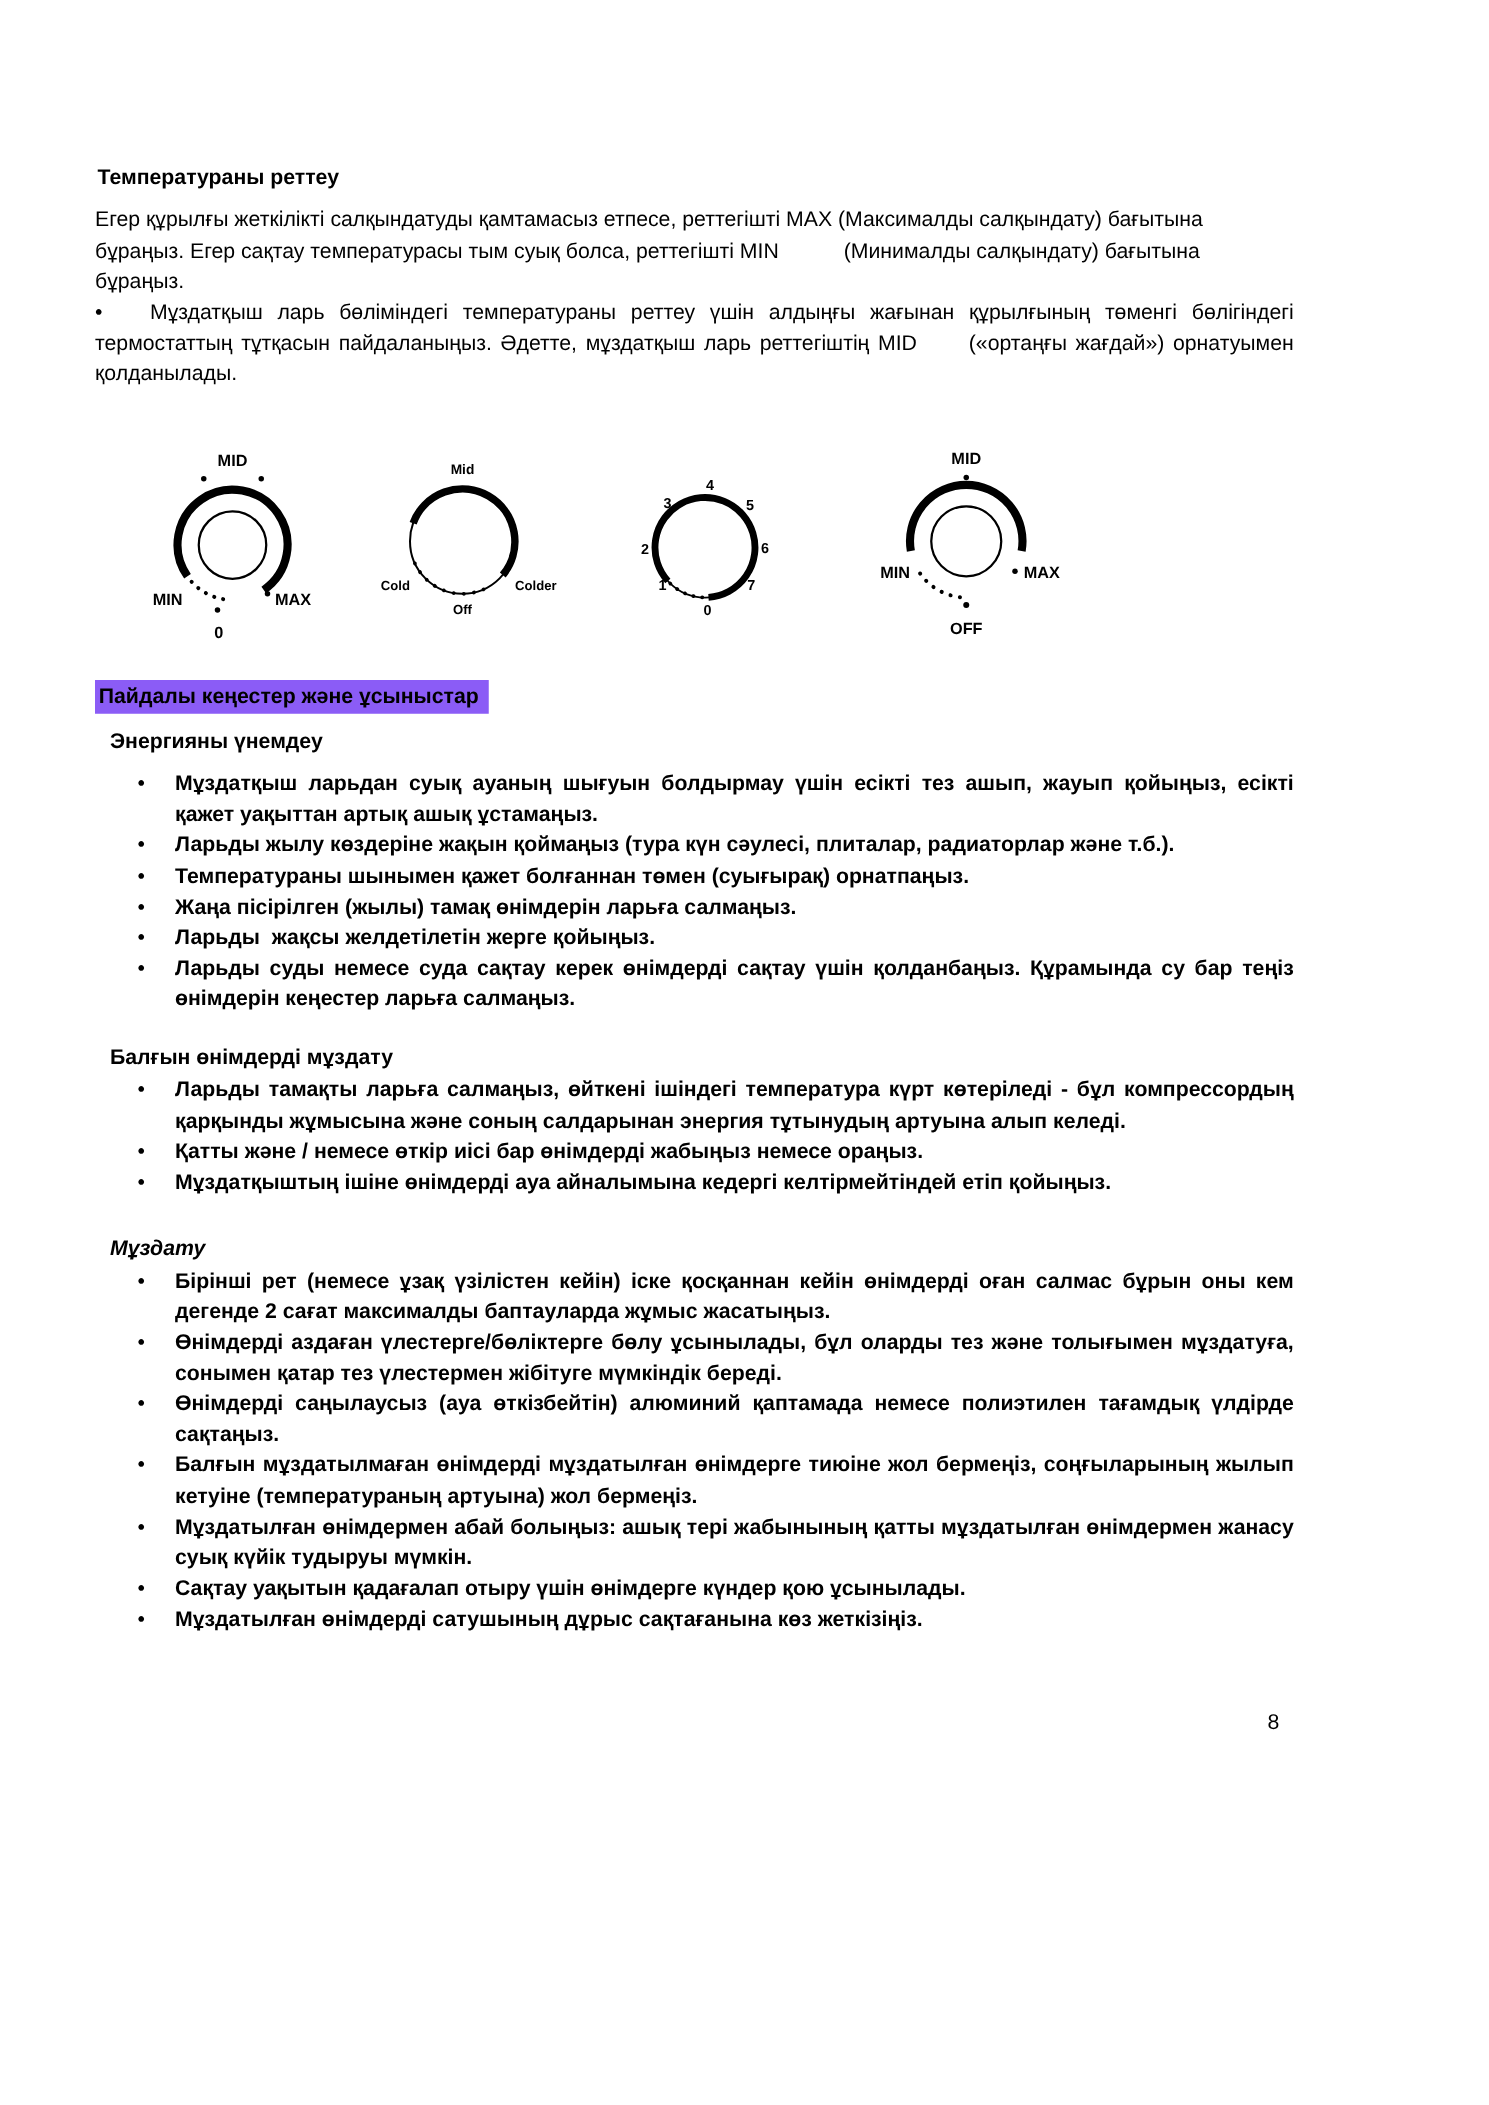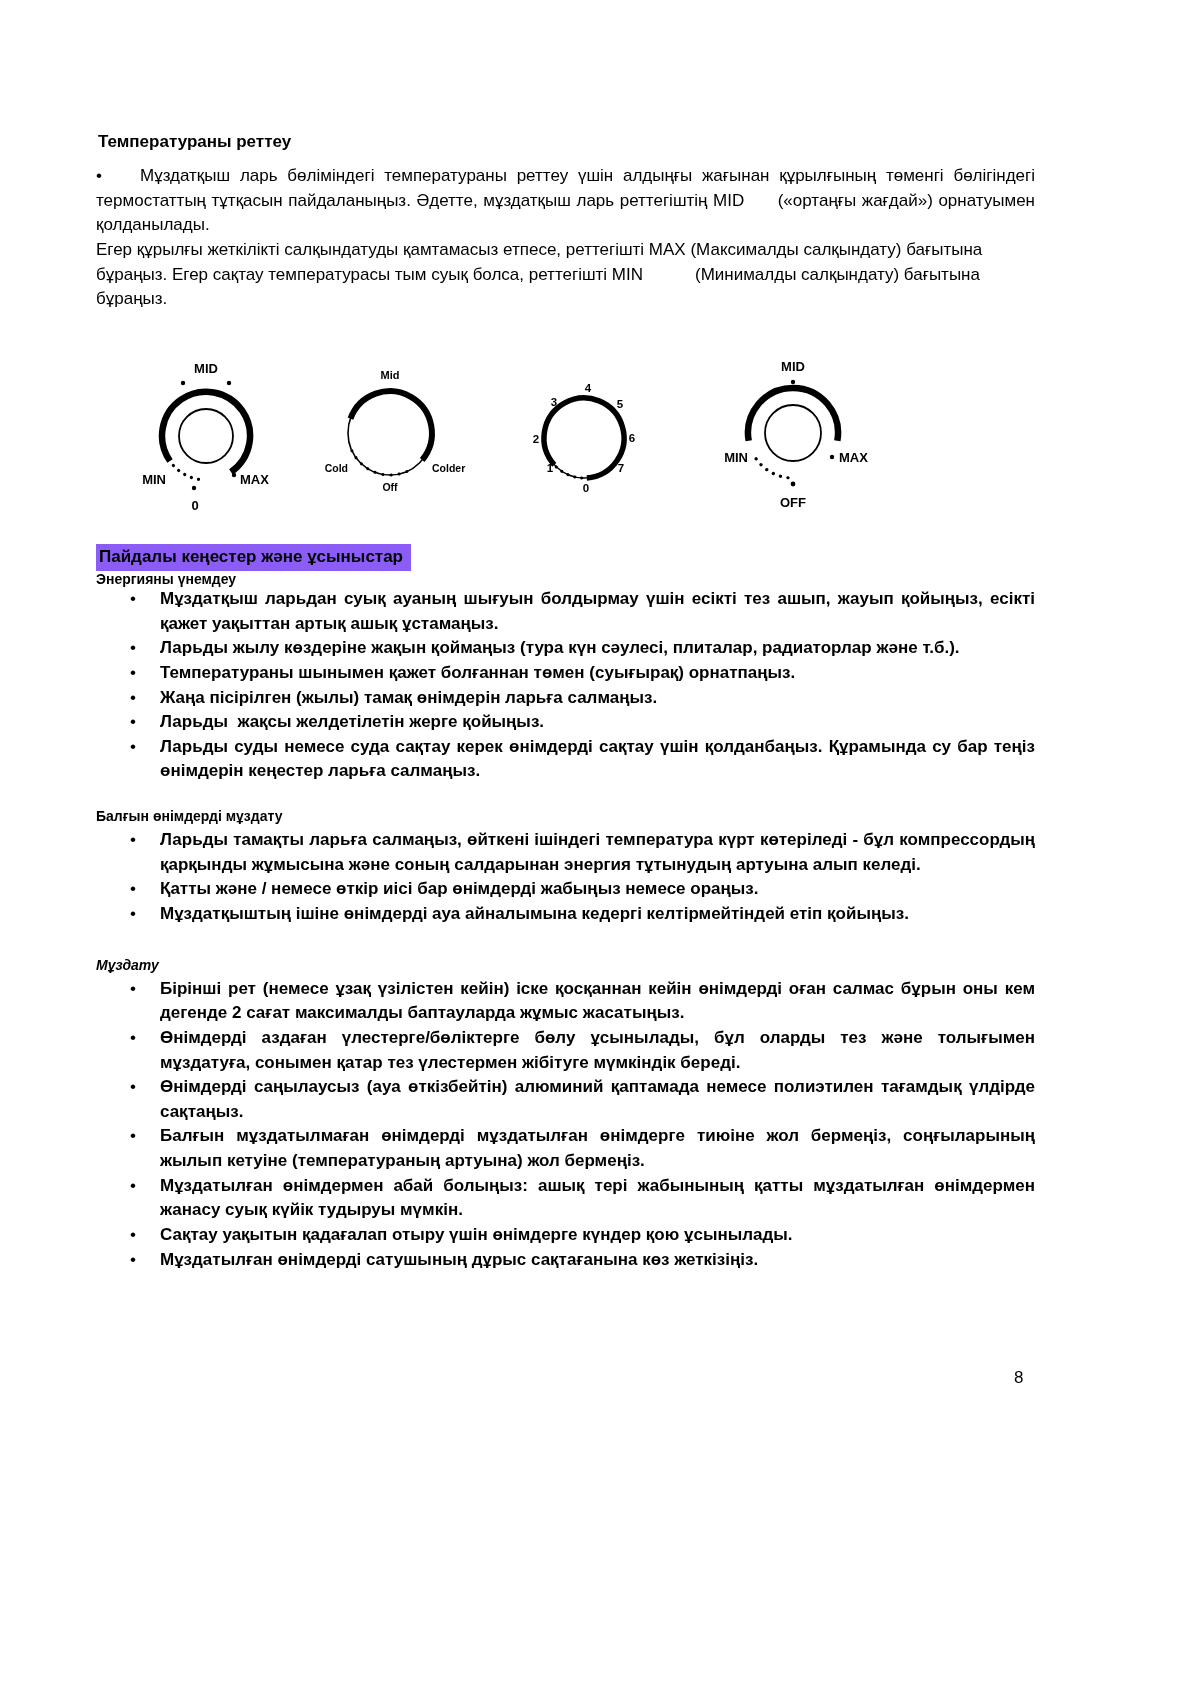--- a/index.html
+++ b/index.html
@@ -1,20 +1,20 @@
 <!DOCTYPE html>
 <html><head>
 <meta charset="utf-8">
 <style>
   html,body{margin:0;padding:0;background:#ffffff;}
   body{font-family:"Liberation Sans",sans-serif;color:#000;}
   .page{position:relative;width:1191px;height:1392px;background:#fff;box-sizing:border-box;
-        padding:132px 156px 0 96px;overflow:hidden;}
+        padding:132px 156px 0 76px;overflow:hidden;}
   .h{font-size:17px;font-weight:700;margin:0 0 12px 2px;}
-  .h2{font-size:14px;font-weight:700;margin:0;}
+  .h2{font-size:17px;font-weight:700;margin:12px;}
   .para{font-size:17px;line-height:1.45;margin:0;}
   .justify{text-align:justify;}
   .bullet{display:inline-block;width:44px;}
   .knob-row{display:flex;align-items:flex-start;margin:46px 0 26px 0;}
   .knob{flex:none;display:block;}
   .knob text{font-family:"Liberation Sans",sans-serif;font-weight:700;fill:#000;}
   .k1{margin-left:30px;}
   .k2{margin-left:24px;}
   .k3{margin-left:34px;}
   .k4{margin-left:44px;}
@@ -29,23 +29,23 @@
   .mt2{margin-top:30px;margin-bottom:4px;font-style:italic;}
   .page-number{position:absolute;left:1014px;top:1368px;font-size:17px;}
 </style>
 </head>
 <body>
 
 <div class="page">
 
   <h1 class="h">Температураны реттеу</h1>
 
+  <p class="para"><span class="ptext">Егер құрылғы жеткілікті салқындатуды қамтамасыз етпесе, реттегішті MAX (Максималды салқындату) бағытына бұраңыз. Егер сақтау температурасы тым суық болса, реттегішті MIN&nbsp;&nbsp;&nbsp;&nbsp;&nbsp;&nbsp;&nbsp;&nbsp;&nbsp;&nbsp; (Минималды салқындату) бағытына бұраңыз.</span></p>
+
   <p class="para justify"><span class="bullet">•</span><span class="ptext">Мұздатқыш ларь бөліміндегі температураны реттеу үшін алдыңғы жағынан құрылғының төменгі бөлігіндегі термостаттың тұтқасын пайдаланыңыз. Әдетте, мұздатқыш ларь реттегіштің MID&nbsp;&nbsp;&nbsp;&nbsp;&nbsp; («ортаңғы жағдай») орнатуымен қолданылады.</span></p>
-
-  <p class="para"><span class="ptext">Егер құрылғы жеткілікті салқындатуды қамтамасыз етпесе, реттегішті MAX (Максималды салқындату) бағытына бұраңыз. Егер сақтау температурасы тым суық болса, реттегішті MIN&nbsp;&nbsp;&nbsp;&nbsp;&nbsp;&nbsp;&nbsp;&nbsp;&nbsp;&nbsp; (Минималды салқындату) бағытына бұраңыз.</span></p>
 
 
   <div class="knob-row">
 
     <svg class="knob k1" width="160" height="160" viewBox="0 0 160 160">
       <path d="M 44 103 A 44 44 0 1 1 105 114" fill="none" stroke="#000" stroke-width="6.5"></path>
       <path d="M 47.3 107.4 A 44 44 0 0 0 76.2 121.8" fill="none" stroke="#000" stroke-width="3.2" stroke-dasharray="0.1 7.2" stroke-linecap="round"></path>
       <circle cx="80" cy="78" r="27" fill="none" stroke="#000" stroke-width="1.8"></circle>
       <circle cx="57" cy="25" r="2.2"></circle>
       <circle cx="103" cy="25" r="2.2"></circle>

